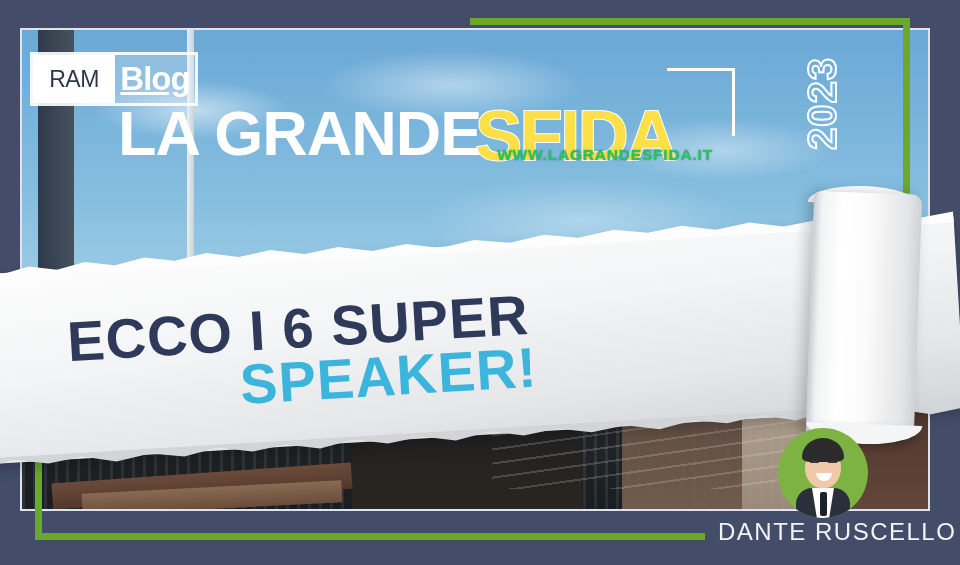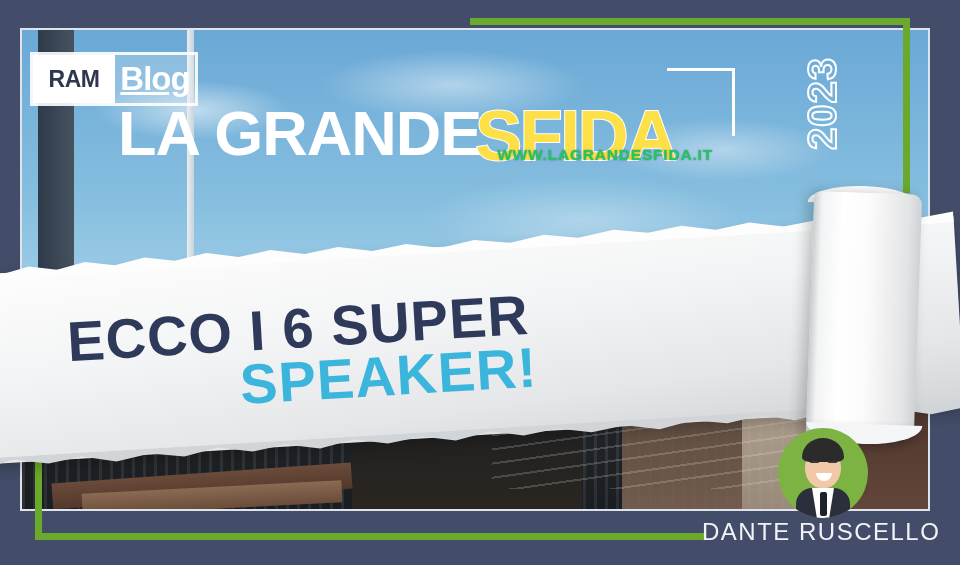--- a/index.html
+++ b/index.html
@@ -138,21 +138,21 @@
     width: 168px; height: 54px;
     border: 3px solid rgba(255,255,255,.9);
     display: flex;
     align-items: stretch;
   }
   .logo-ram {
     background: #ffffff;
     color: #2e3650;
     flex: 0 0 82px;
     display: flex; align-items: center; justify-content: center;
-    font-weight: 700;
+    font-weight: 400;
     font-size: 23px;
     letter-spacing: -.5px;
   }
   .logo-blog {
     background: rgba(255,255,255,.22);
     color: #ffffff;
     flex: 1;
     display: flex; align-items: center; justify-content: center;
     font-weight: 700;
     font-size: 33px;
@@ -326,21 +326,21 @@
   .av-tie {
     position: absolute; left: 42px; top: 64px;
     width: 7px; height: 24px;
     background: #1d212b;
     border-radius: 2px;
   }
 
   
   .author {
     position: absolute;
-    left: 702px; top: 518px;
+    left: 718px; top: 518px;
     color: #f1f3f6;
     font-size: 24px;
     letter-spacing: 1.5px;
     font-weight: 400;
     white-space: nowrap;
   }
 </style>
 </head>
 <body>
 

